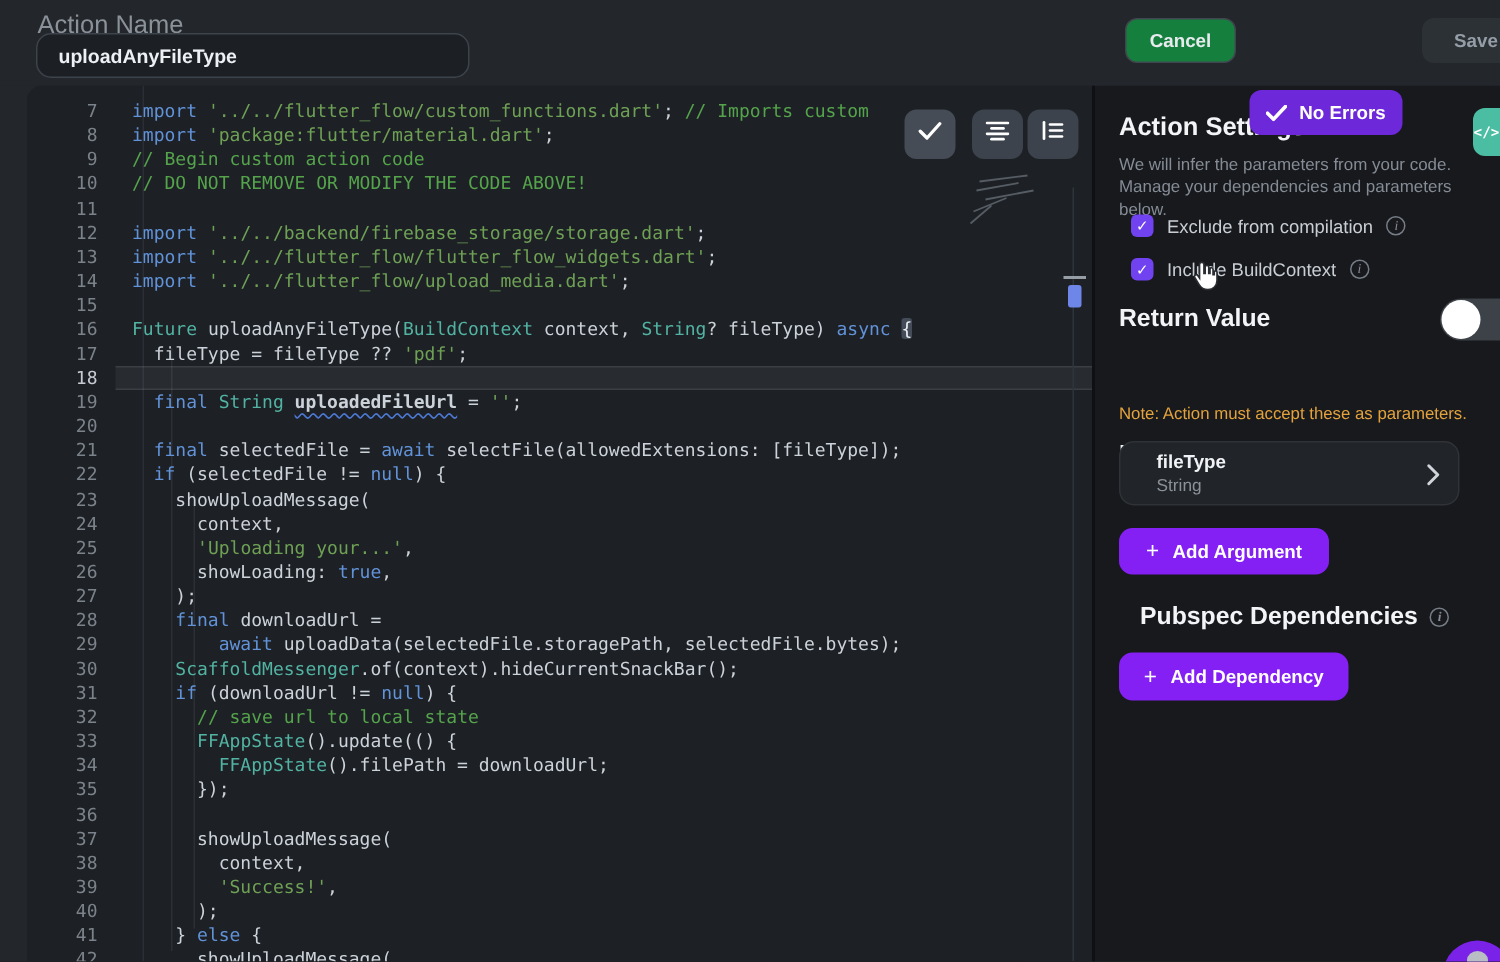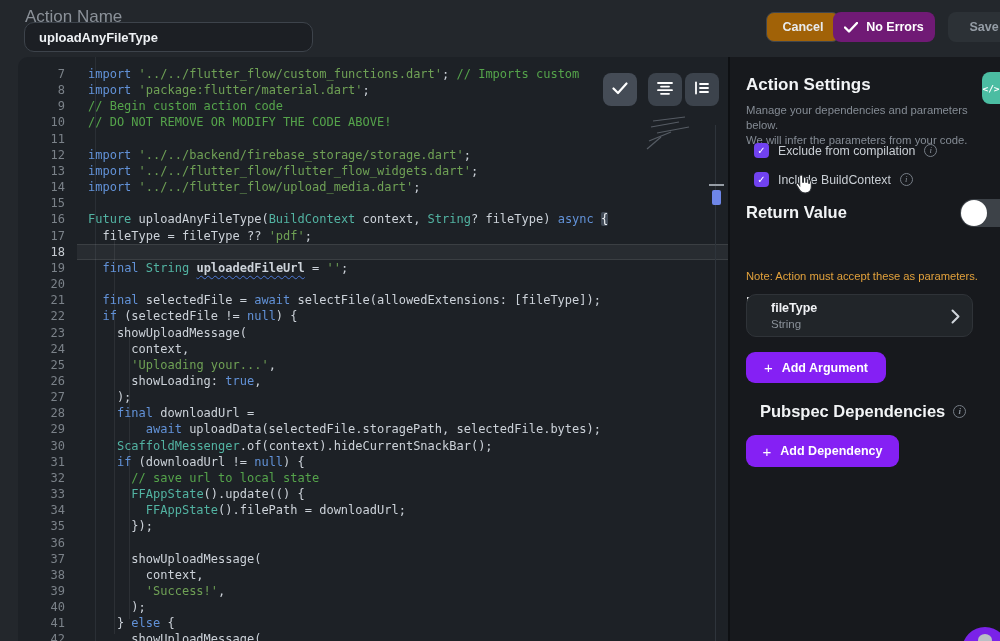--- a/index.html
+++ b/index.html
@@ -7,22 +7,22 @@
   body { position:relative; background:#23272c; font-family:"Liberation Sans",sans-serif; }
 
   
   .topbar { position:absolute; left:0; top:0; width:1000px; height:57px; background:#23272c; z-index:5; }
   .action-name-label { position:absolute; left:25px; top:7px; font-size:17px; color:#8b9199; }
   .action-name-input { position:absolute; left:24px; top:22px; width:289px; height:30px; background:#1c1f24;
       border:1px solid #3d434b; border-radius:10px; color:#eef1f4; font-weight:bold; font-size:13px;
       padding:12px 14px; font-family:"Liberation Sans",sans-serif; outline:none; }
   .btn { position:absolute; top:12px; height:30px; border-radius:8px; font-size:12.5px; font-weight:bold;
       display:flex; align-items:center; justify-content:center; cursor:pointer; }
-  .btn-cancel { left:750px; width:74px; background:#a16207; border:1px solid #40464e; color:#e8ebee;margin-left:16px; }
-  .btn-noerrors { left:833px; width:102px; background:#701a75; color:#ffffff; gap:8px; }
+  .btn-cancel { left:750px; width:74px; background:#15803d; border:1px solid #40464e; color:#e8ebee; }
+  .btn-noerrors { left:833px; width:102px; background:#6d28d9; color:#ffffff; gap:8px;margin-top:48px; }
   .btn-noerrors svg { display:block; }
   .btn-save { left:948px; width:72px; background:#2c3136; color:#959da6; }
 
   
   .editor { position:absolute; left:18px; top:57px; width:710px; height:584px; background:#1d2126;
       border-radius:10px 0 0 0; overflow:hidden; }
   .code-lines { position:absolute; left:0; top:9px; right:0; font-family:"DejaVu Sans Mono",monospace;
       font-size:12px; }
   .code-row { display:flex; height:16.17px; line-height:16.17px; white-space:pre; }
   .gut { width:59px; padding-right:12px; text-align:right; color:#7b8289; flex:none; }
@@ -198,22 +198,22 @@
   <div class="scroll-track"></div>
   <div class="scroll-tick"></div>
   <div class="scroll-thumb"></div>
 </div>
 
 <div class="panel">
   <div class="panel-title">Action Settings</div>
   <div class="code-toggle-btn">&lt;/&gt;</div>
 
   <div class="panel-desc">
+    <div>We will infer the parameters from your code.</div>
     <div>Manage your dependencies and parameters below.</div>
-    <div>We will infer the parameters from your code.</div>
   </div>
 
   <div class="chk-row r1">
     <span class="checkbox">✓</span>
     <span class="chk-label">Exclude from compilation</span>
     <span class="info-icon">i</span>
   </div>
   <div class="chk-row r2">
     <span class="checkbox">✓</span>
     <span class="chk-label">Include BuildContext</span>

